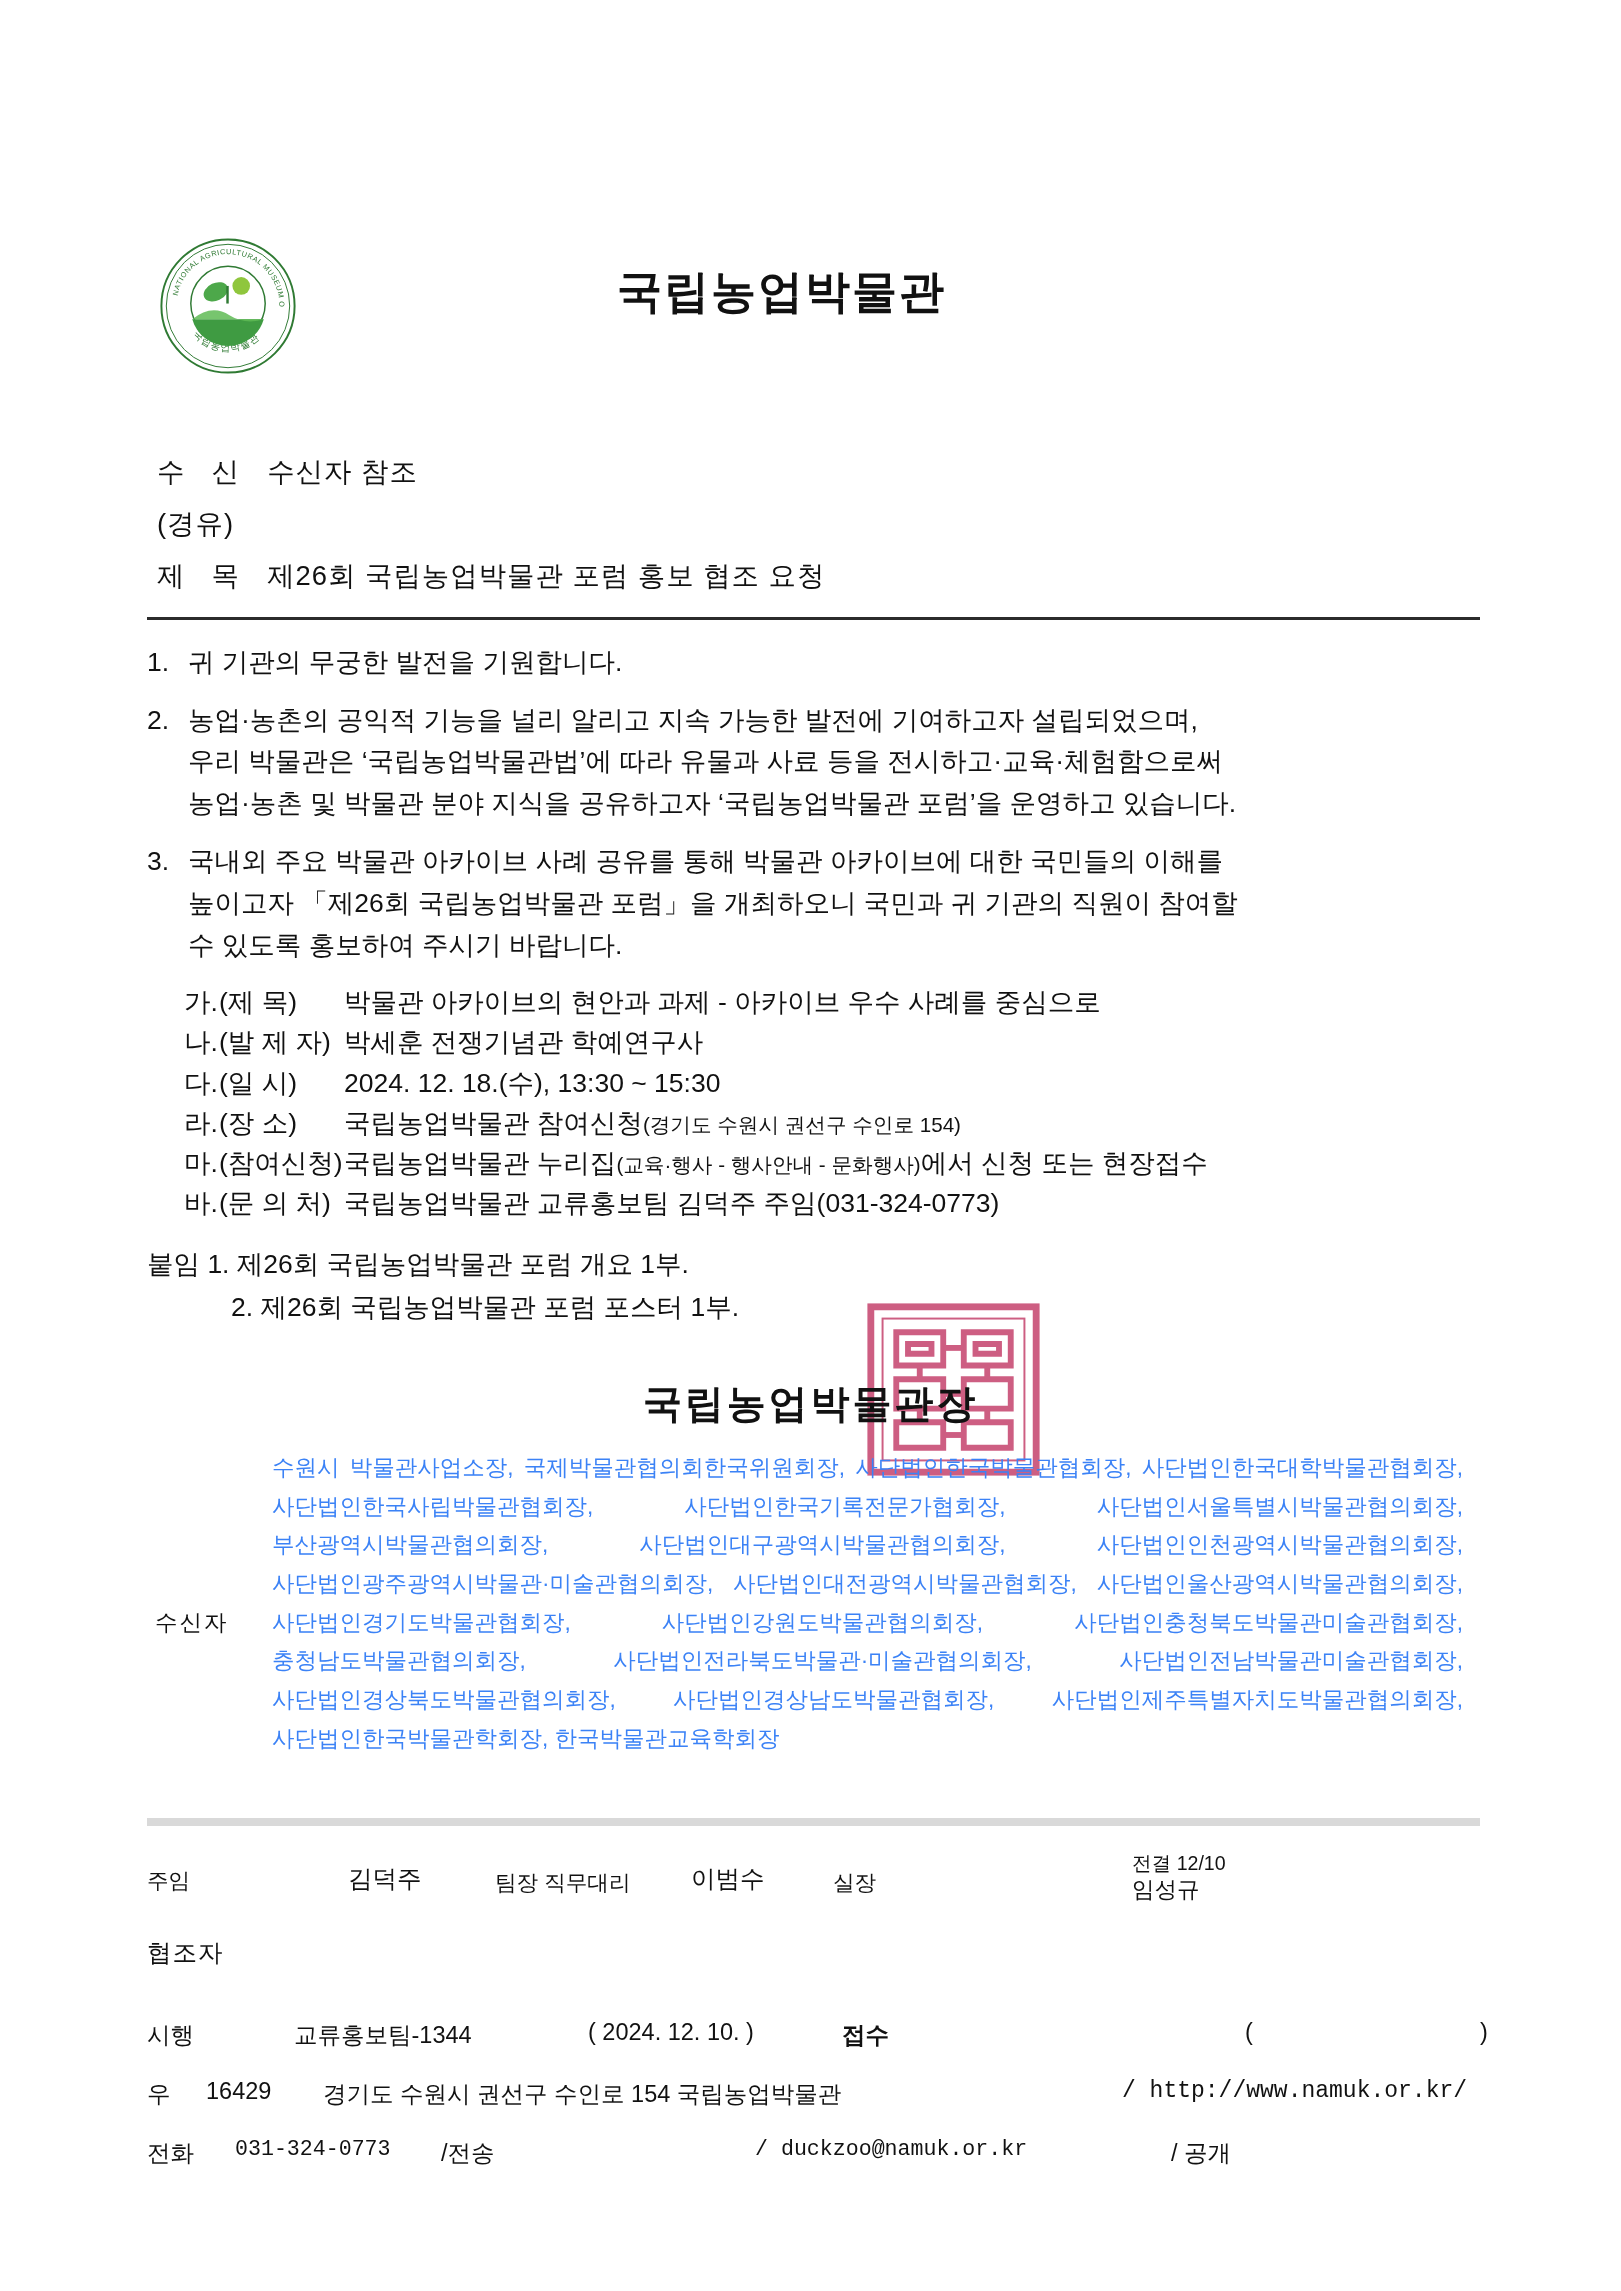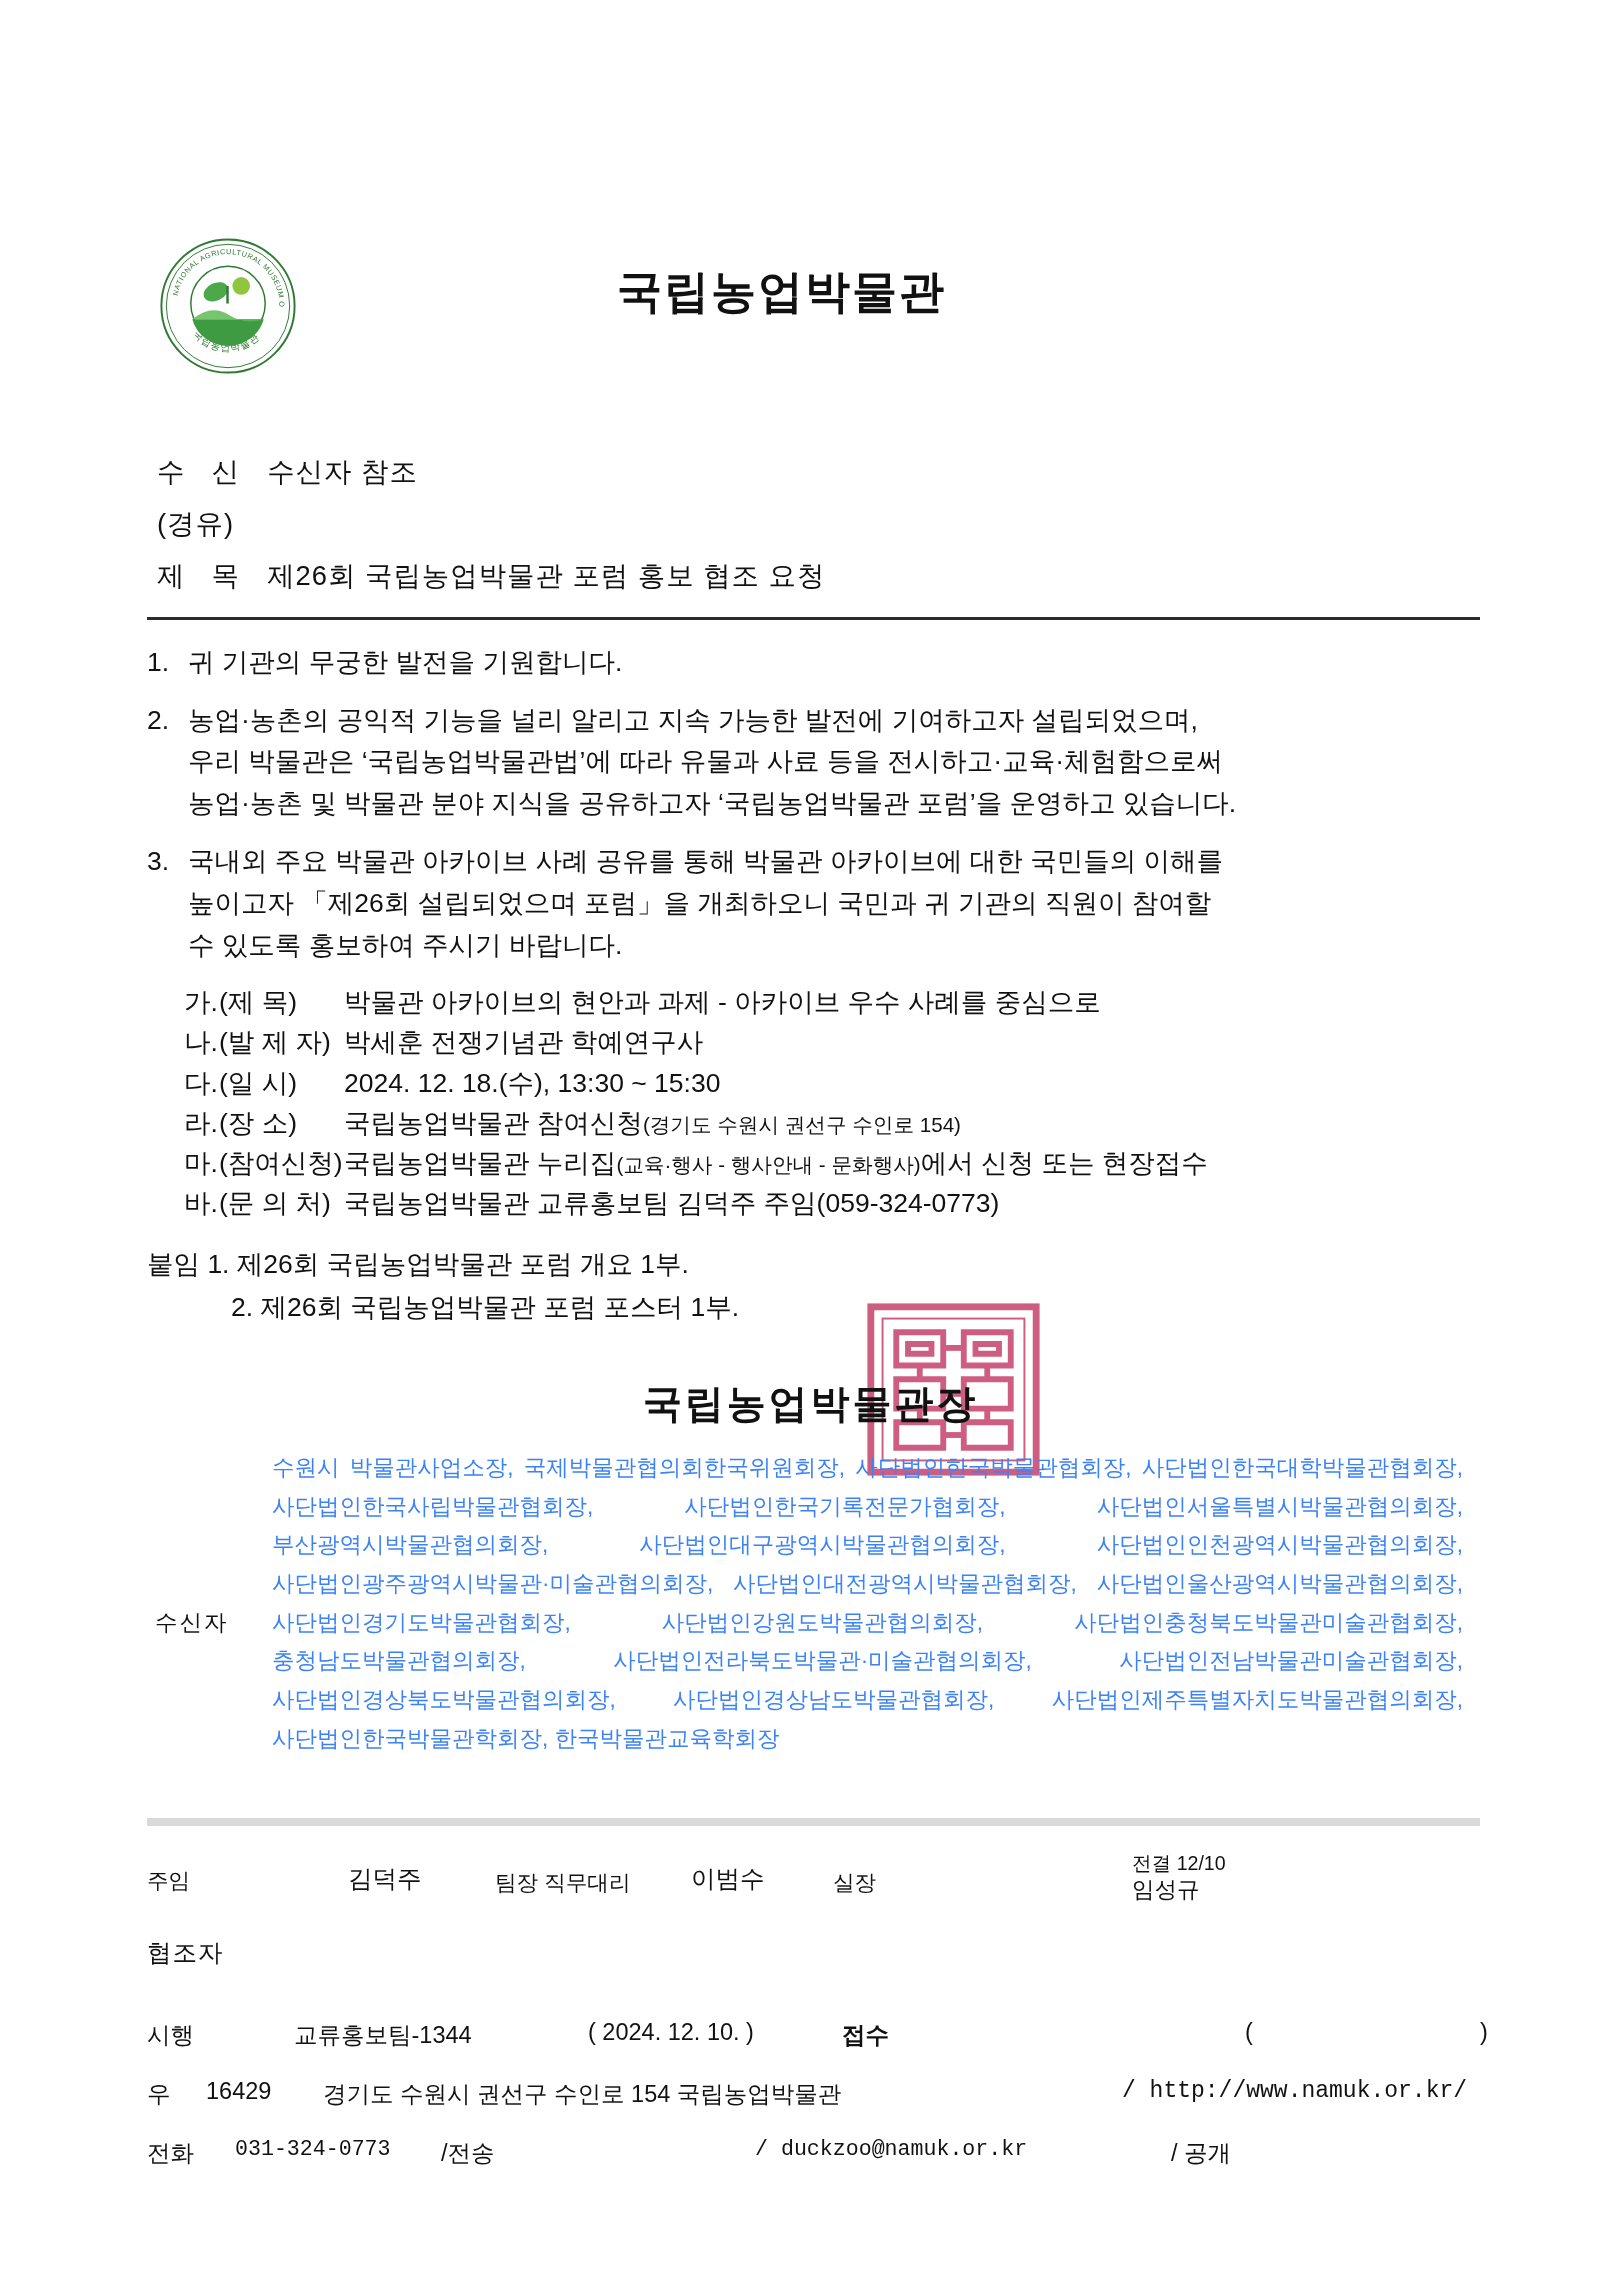--- a/index.html
+++ b/index.html
@@ -297,21 +297,21 @@
           <div>농업·농촌의 공익적 기능을 널리 알리고 지속 가능한 발전에 기여하고자 설립되었으며,</div>
           <div>우리 박물관은 ‘국립농업박물관법’에 따라 유물과 사료 등을 전시하고·교육·체험함으로써</div>
           <div>농업·농촌 및 박물관 분야 지식을 공유하고자 ‘국립농업박물관 포럼’을 운영하고 있습니다.</div>
         </div>
       </div>
 
       <div class="para">
         <div class="num">3.</div>
         <div class="txt">
           <div>국내외 주요 박물관 아카이브 사례 공유를 통해 박물관 아카이브에 대한 국민들의 이해를</div>
-          <div>높이고자 「제26회 설립되었으며 포럼」을 개최하오니 국민과 귀 기관의 직원이 참여할</div>
+          <div>높이고자 「제26회 국립농업박물관 포럼」을 개최하오니 국민과 귀 기관의 직원이 참여할</div>
           <div>수 있도록 홍보하여 주시기 바랍니다.</div>
         </div>
       </div>
 
       <div class="sub">
         <span class="k">가.</span>
         <span class="p">(제    목)</span>
         <span class="v">박물관 아카이브의 현안과 과제 - 아카이브 우수 사례를 중심으로</span>
       </div>
       <div class="sub">
@@ -334,21 +334,21 @@
       <div class="sub">
         <span class="k">마.</span>
         <span class="p">(참여신청)</span>
         <span class="v">
           <span>국립농업박물관 누리집</span><span class="small">(교육·행사 - 행사안내 - 문화행사)</span><span>에서 신청 또는 현장접수</span>
         </span>
       </div>
       <div class="sub">
         <span class="k">바.</span>
         <span class="p">(문 의 처)</span>
-        <span class="v">국립농업박물관 교류홍보팀 김덕주 주임(059-324-0773)</span>
+        <span class="v">국립농업박물관 교류홍보팀 김덕주 주임(031-324-0773)</span>
       </div>
 
       <div class="attach">
         <div>
           <span>붙임</span>
           <span>1. 제26회 국립농업박물관 포럼 개요 1부.</span>
         </div>
         <div class="l2">2. 제26회 국립농업박물관 포럼 포스터 1부.</div>
       </div>
     </div>

